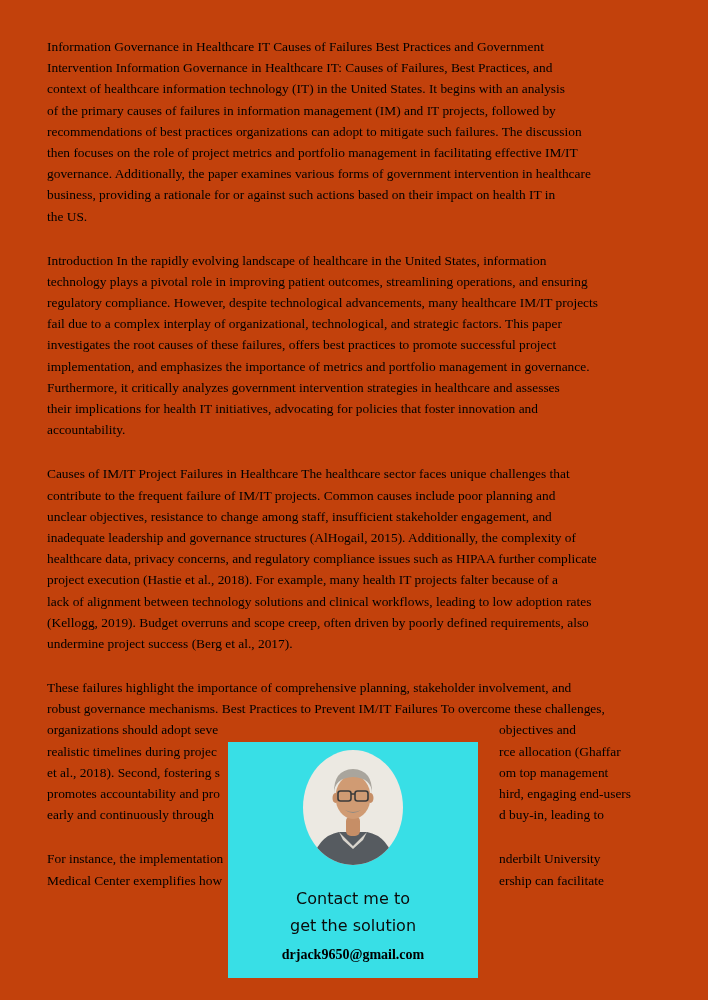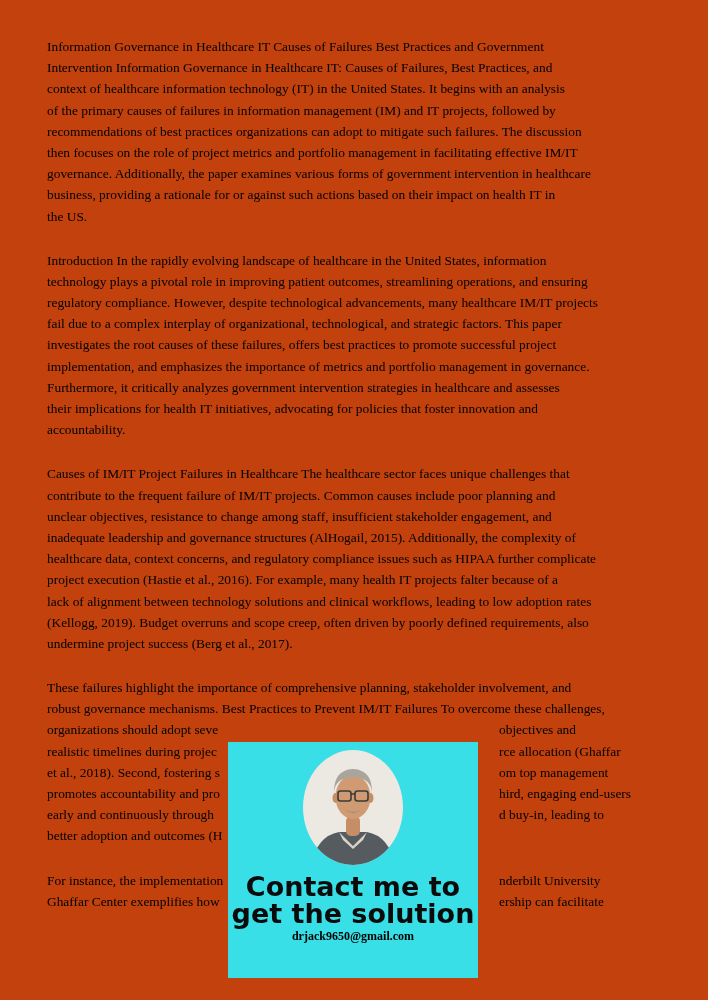--- a/index.html
+++ b/index.html
@@ -46,32 +46,32 @@
     height: 236px;
     z-index: 5;
     text-align: center;
   }
   .photo {
     width: 100px;
     height: 115px;
     margin: 8px auto 0 auto;
   }
   .msg {
-    margin-top: 8px;
+    margin-top: 20px;
     font-family: "DejaVu Sans", sans-serif;
-    font-weight: bold;
-    font-size: 27px;
+    font-weight: normal;
+    font-size: 16px;
     line-height: 27px;
     color: #0b0b0b;
   }
   .email {
-    margin-top: 2px;
+    margin-top: 8px;
     font-family: "Liberation Serif", serif;
     font-weight: bold;
-    font-size: 12px;
+    font-size: 14px;
     color: #000000;
   }
 </style>
 </head>
 <body>
 
 <div class="page">
 
   <div class="doc">
       <div class="paragraph">
@@ -94,39 +94,38 @@
         <div class="line"><span class="seg-left">implementation, and emphasizes the importance of metrics and portfolio management in governance.</span></div>
         <div class="line"><span class="seg-left">Furthermore, it critically analyzes government intervention strategies in healthcare and assesses</span></div>
         <div class="line"><span class="seg-left">their implications for health IT initiatives, advocating for policies that foster innovation and</span></div>
         <div class="line"><span class="seg-left">accountability.</span></div>
       </div>
       <div class="paragraph">
         <div class="line"><span class="seg-left">Causes of IM/IT Project Failures in Healthcare The healthcare sector faces unique challenges that</span></div>
         <div class="line"><span class="seg-left">contribute to the frequent failure of IM/IT projects. Common causes include poor planning and</span></div>
         <div class="line"><span class="seg-left">unclear objectives, resistance to change among staff, insufficient stakeholder engagement, and</span></div>
         <div class="line"><span class="seg-left">inadequate leadership and governance structures (AlHogail, 2015). Additionally, the complexity of</span></div>
-        <div class="line"><span class="seg-left">healthcare data, context concerns, and regulatory compliance issues such as HIPAA further complicate</span></div>
-        <div class="line"><span class="seg-left">project execution (Hastie et al., 2016). For example, many health IT projects falter because of a</span></div>
+        <div class="line"><span class="seg-left">healthcare data, privacy concerns, and regulatory compliance issues such as HIPAA further complicate</span></div>
+        <div class="line"><span class="seg-left">project execution (Hastie et al., 2018). For example, many health IT projects falter because of a</span></div>
         <div class="line"><span class="seg-left">lack of alignment between technology solutions and clinical workflows, leading to low adoption rates</span></div>
         <div class="line"><span class="seg-left">(Kellogg, 2019). Budget overruns and scope creep, often driven by poorly defined requirements, also</span></div>
         <div class="line"><span class="seg-left">undermine project success (Berg et al., 2017).</span></div>
       </div>
       <div class="paragraph">
         <div class="line"><span class="seg-left">These failures highlight the importance of comprehensive planning, stakeholder involvement, and</span></div>
         <div class="line"><span class="seg-left">robust governance mechanisms. Best Practices to Prevent IM/IT Failures To overcome these challenges,</span></div>
         <div class="line"><span class="seg-left">organizations should adopt seve</span><span class="seg-right">objectives and</span></div>
         <div class="line"><span class="seg-left">realistic timelines during projec</span><span class="seg-right">rce allocation (Ghaffar</span></div>
         <div class="line"><span class="seg-left">et al., 2018). Second, fostering s</span><span class="seg-right">om top management</span></div>
         <div class="line"><span class="seg-left">promotes accountability and pro</span><span class="seg-right">hird, engaging end-users</span></div>
         <div class="line"><span class="seg-left">early and continuously through</span><span class="seg-right">d buy-in, leading to</span></div>
-        <div class="line"><span class="seg-left">better adoption and outcomes (H</span></div>
       </div>
       <div class="paragraph">
         <div class="line"><span class="seg-left">For instance, the implementation</span><span class="seg-right">nderbilt University</span></div>
-        <div class="line"><span class="seg-left">Ghaffar Center exemplifies how</span><span class="seg-right">ership can facilitate</span></div>
+        <div class="line"><span class="seg-left">Medical Center exemplifies how</span><span class="seg-right">ership can facilitate</span></div>
       </div>
     </div>
 
   <div class="overlay" style="background: rgb(56, 223, 230);">
     <div class="photo">
       <svg viewBox="0 0 100 115" width="100" height="115">
         <defs>
           <clipPath id="pc">
               <ellipse cx="50" cy="57.5" rx="50" ry="57.5"></ellipse>
             </clipPath>

